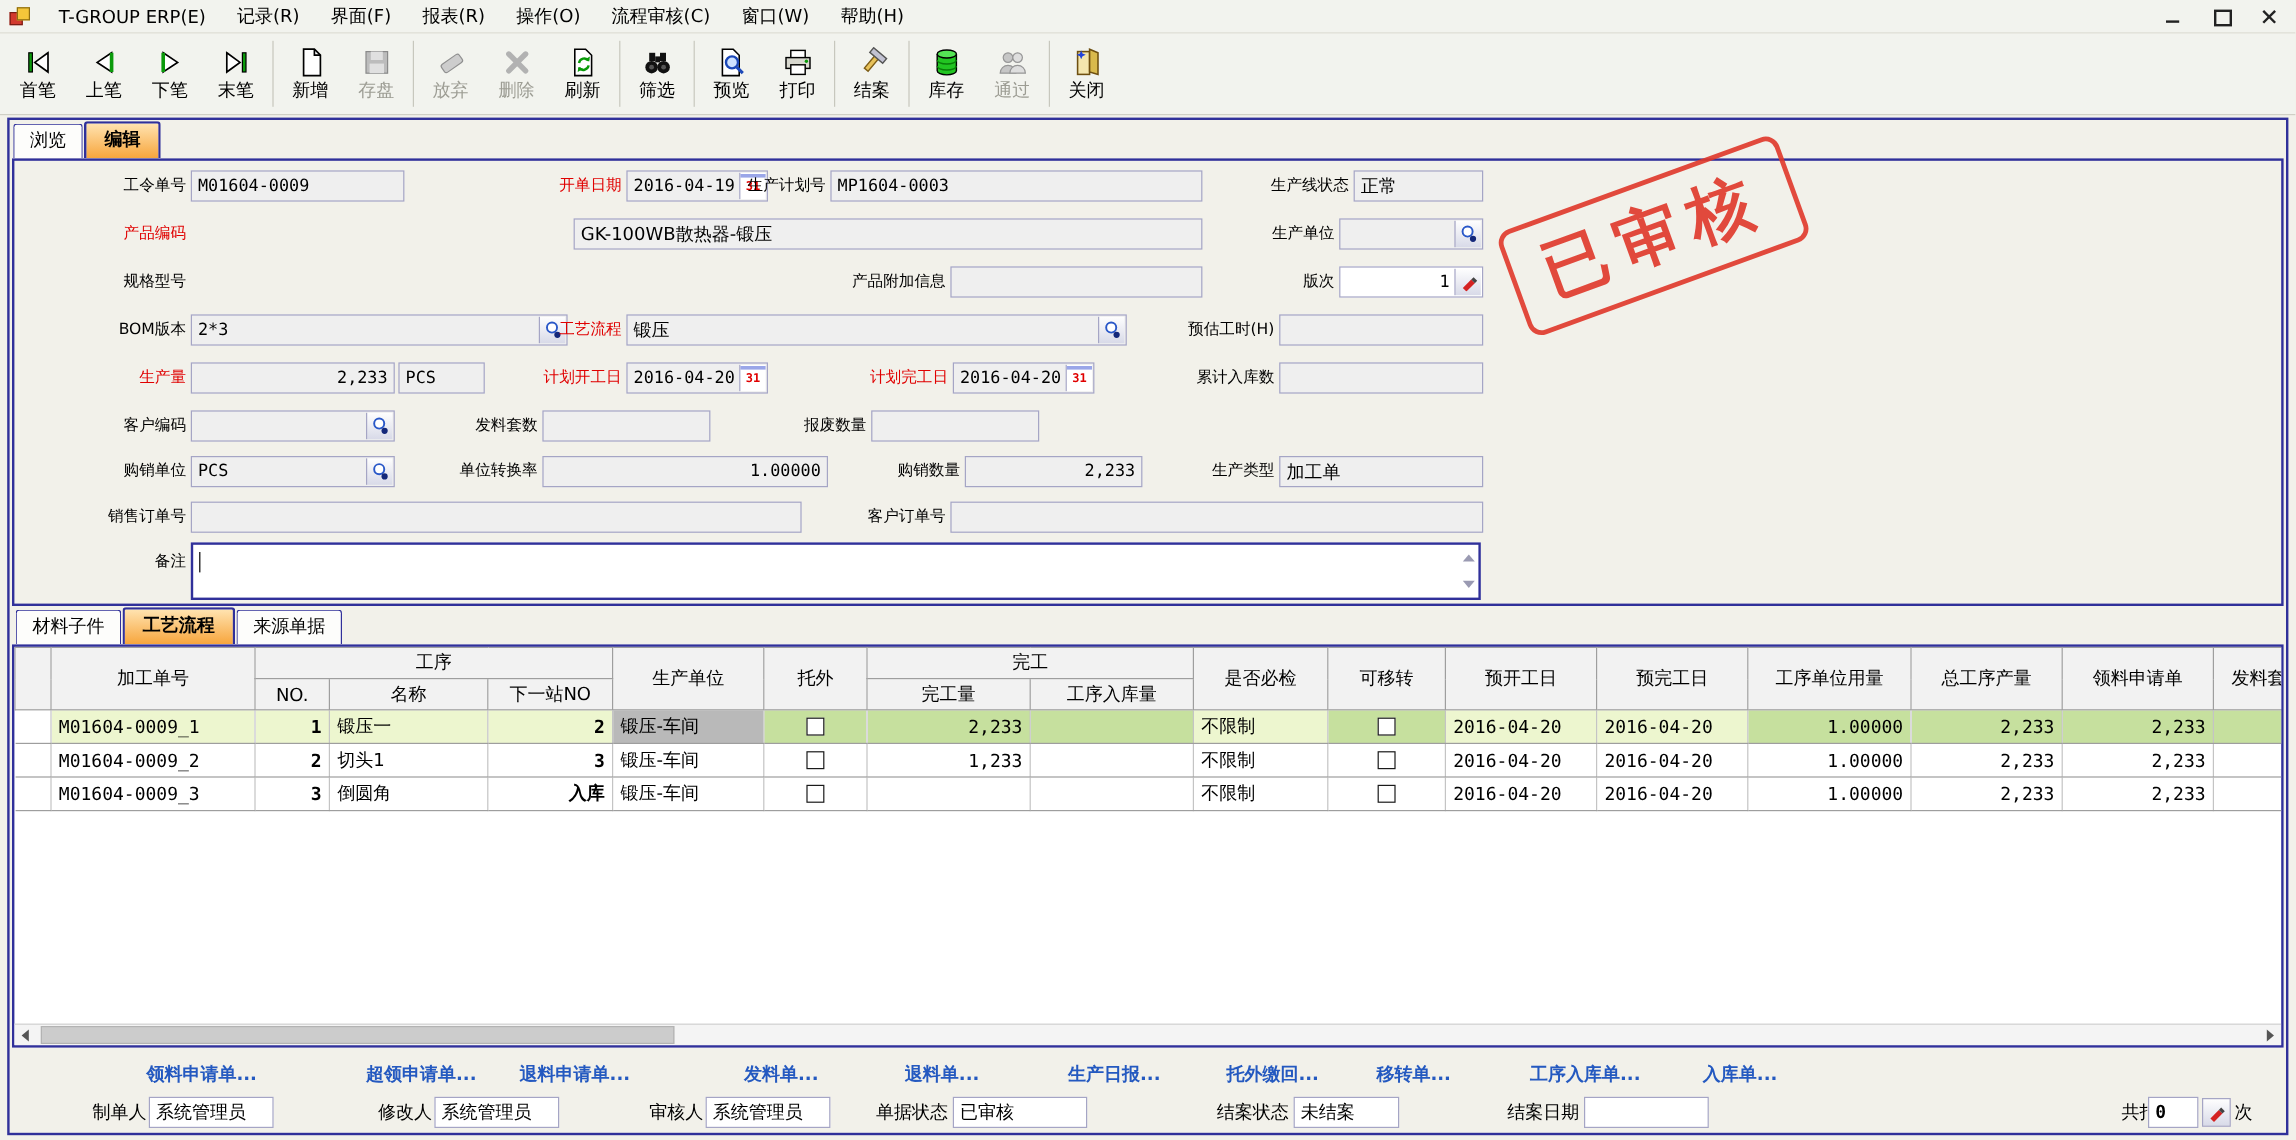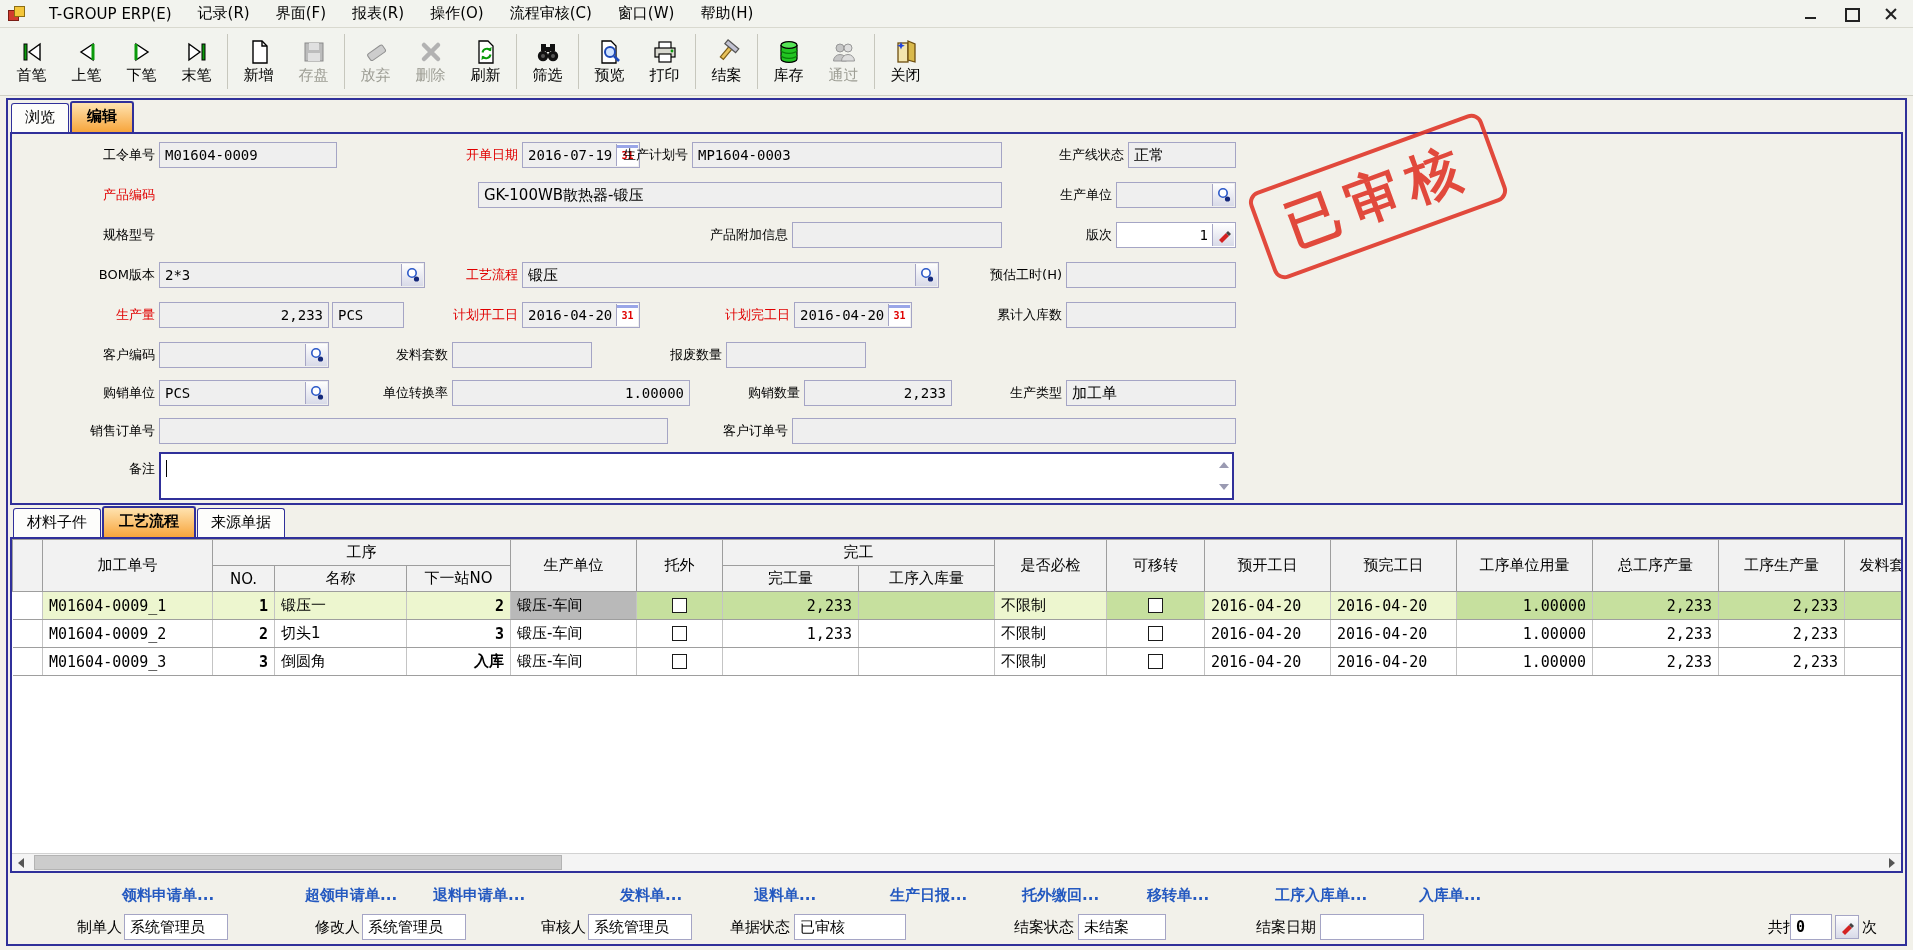--- a/index.html
+++ b/index.html
@@ -289,21 +289,21 @@
   </div>
 
   <div class="form-panel">
 
     <div class="lbl" style="left:0;top:8px;width:143px">工令单号</div>
     <div class="fld" style="left:147px;top:8px;width:178px">
         <span class="v">M01604-0009</span>
       </div>
     <div class="lbl req" style="left:380px;top:8px;width:126px">开单日期</div>
     <div class="fld hasbtn" style="left:510px;top:8px;width:118px">
-        <span class="v">2016-07-19</span>
+        <span class="v">2016-04-19</span>
         <span class="inbtn cal-btn">31</span>
       </div>
     <div class="lbl" style="left:556px;top:8px;width:120px">生产计划号</div>
     <div class="fld" style="left:680px;top:8px;width:310px">
         <span class="v">MP1604-0003</span>
       </div>
     <div class="lbl" style="left:986px;top:8px;width:126px">生产线状态</div>
     <div class="fld" style="left:1116px;top:8px;width:108px">
         <span class="v cjk">正常</span>
       </div>
@@ -333,21 +333,21 @@
         <span class="v">1</span>
         <span class="inbtn">
           <svg width="16" height="16">
             <path d="M3 13 L10 6 L13 9 L6 16 Z" fill="#d42222"></path>
             <path d="M10 6 L12 4 L15 7 L13 9 Z" fill="#444"></path>
           </svg>
         </span>
       </div>
 
     <div class="lbl" style="left:0;top:128px;width:143px">BOM版本</div>
-    <div class="fld hasbtn" style="left:147px;top:128px;width:266px">
+    <div class="fld hasbtn" style="left:147px;top:128px;width:314px">
         <span class="v">2*3</span>
         <span class="inbtn">
           <svg width="16" height="16">
             <circle cx="7" cy="6" r="4.2" fill="#fff" stroke="#2a58c8" stroke-width="1.6"></circle>
             <circle cx="11.5" cy="12" r="2.6" fill="#14287a"></circle>
           </svg>
         </span>
       </div>
     <div class="lbl req" style="left:380px;top:128px;width:126px">工艺流程</div>
     <div class="fld hasbtn" style="left:510px;top:128px;width:417px">
@@ -482,21 +482,21 @@
             <th colspan="3">工序</th>
             <th rowspan="2">生产单位</th>
             <th rowspan="2">托外</th>
             <th colspan="2">完工</th>
             <th rowspan="2">是否必检</th>
             <th rowspan="2">可移转</th>
             <th rowspan="2">预开工日</th>
             <th rowspan="2">预完工日</th>
             <th rowspan="2">工序单位用量</th>
             <th rowspan="2">总工序产量</th>
-            <th rowspan="2">工序生产量</th>
+            <th rowspan="2">领料申请单</th>
             <th rowspan="2">发料套数</th>
           </tr>
           <tr>
             <th>NO.</th>
             <th>名称</th>
             <th>下一站NO</th>
             <th>完工量</th>
             <th>工序入库量</th>
           </tr>
         </thead>

